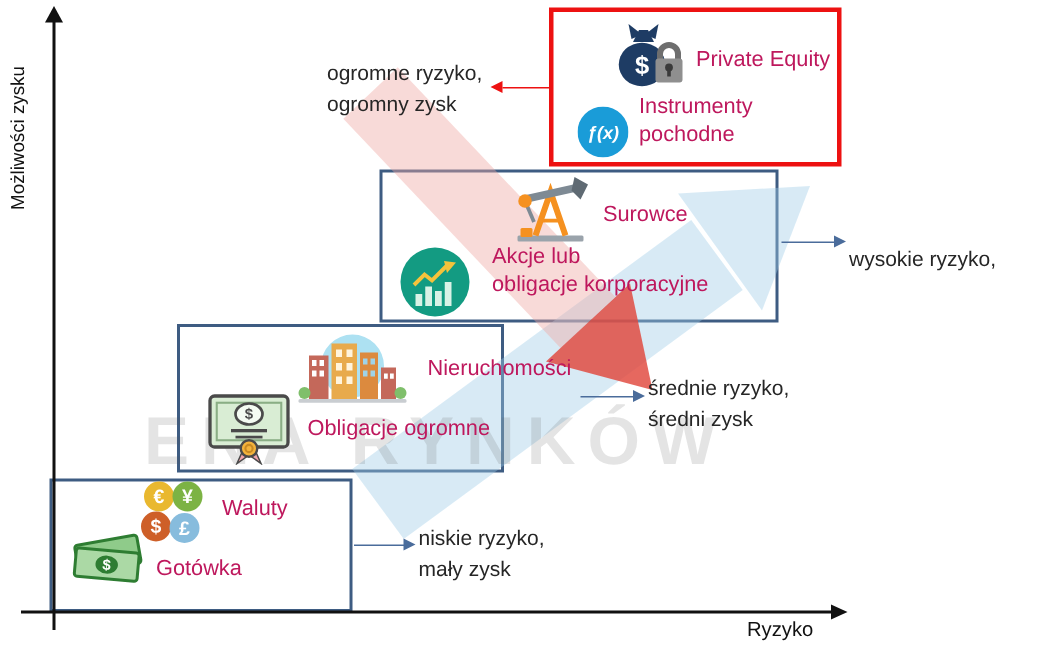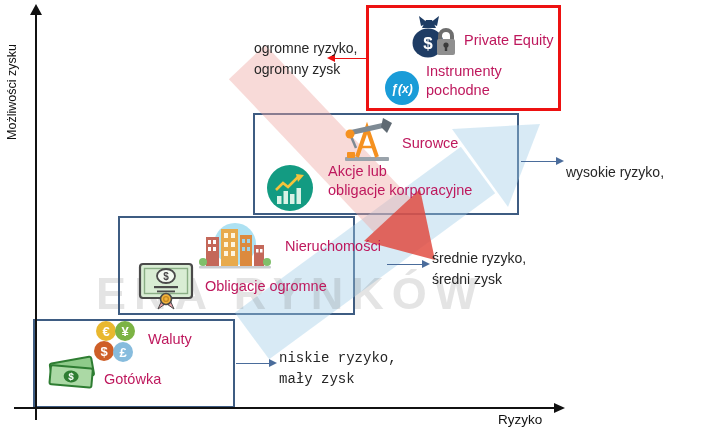--- a/index.html
+++ b/index.html
@@ -33,21 +33,21 @@
   .aline.red{border-top-color:#ED1111;}
   .note{position:absolute;font-size:14px;line-height:21px;color:#262626;white-space:nowrap;}
 
   
   .lbl{position:absolute;font-size:14.5px;line-height:19px;color:#be185d;white-space:nowrap;}
   .ic{position:absolute;display:block;}
   .ic svg{display:block;}
 
   
   .b1{left:33px;top:319px;width:202px;height:89px;}
-  .b2{left:118px;top:216px;width:237px;height:99px;}
+  .b2{left:118px;top:216px;width:218px;height:99px;}
   .b3{left:253px;top:113px;width:266px;height:102px;}
   .b4{left:366px;top:5px;width:195px;height:106px;}
 
   
   .c1 .i-cur{left:59px;top:1px;}    .c1 .l-waluty{left:115px;top:11px;}
   .c1 .i-bank{left:13px;top:33px;}  .c1 .l-gotowka{left:71px;top:51px;}
   .c2 .i-bldg{left:80px;top:5px;}   .c2 .l-nier{left:167px;top:21px;}
   .c2 .i-bond{left:20px;top:46px;}  .c2 .l-obl{left:87px;top:61px;}
   .c3 .i-pump{left:88px;top:4px;}   .c3 .l-sur{left:149px;top:21px;}
   .c3 .i-chart{left:13px;top:51px;} .c3 .l-akcje{left:75px;top:49px;}
@@ -212,41 +212,41 @@
       </svg>
     </span>
     <span class="lbl l-instr">
       <span style="display:block">Instrumenty</span>
       <span style="display:block">pochodne</span>
     </span>
   </div>
 
   <div class="aline" style="left:236px;top:363px;width:34px;"></div>
   <div class="ahead r" style="left:269px;top:359px;"></div>
-  <div class="note" style="left:279px;top:348px;font-family:Liberation Mono, monospace;">
+  <div class="note" style="left:279px;top:348px;">
     <span style="display:block">niskie ryzyko,</span>
     <span style="display:block">mały zysk</span>
   </div>
 
   <div class="aline" style="left:387px;top:264px;width:36px;"></div>
   <div class="ahead r" style="left:422px;top:260px;"></div>
   <div class="note" style="left:432px;top:248px;">
     <span style="display:block">średnie ryzyko,</span>
     <span style="display:block">średni zysk</span>
   </div>
 
   <div class="aline" style="left:521px;top:161px;width:36px;"></div>
   <div class="ahead r" style="left:556px;top:157px;"></div>
   <div class="note" style="left:566px;top:162px;">
     <span style="display:block">wysokie ryzyko,</span>
   </div>
 
   <div class="ahead l" style="left:327px;top:54px;"></div>
   <div class="aline red" style="left:335px;top:58px;width:31px;"></div>
-  <div class="note" style="left:218px;top:38px;margin-left:36px;">
+  <div class="note" style="left:218px;top:38px;">
     <span style="display:block">ogromne ryzyko,</span>
     <span style="display:block">ogromny zysk</span>
   </div>
 
   <div class="yaxis-line"></div>
   <div class="yaxis-head"></div>
   <div class="xaxis-line"></div>
   <div class="xaxis-head"></div>
   <div class="ylabel">Możliwości zysku</div>
   <div class="xlabel">Ryzyko</div>

